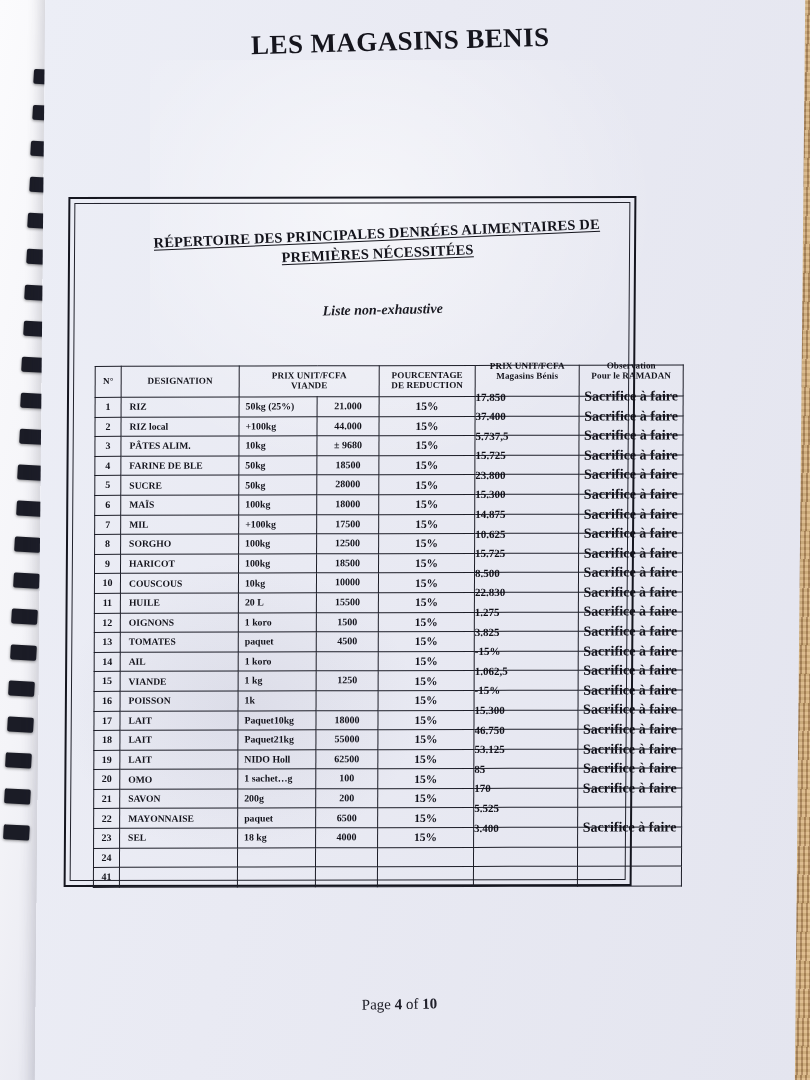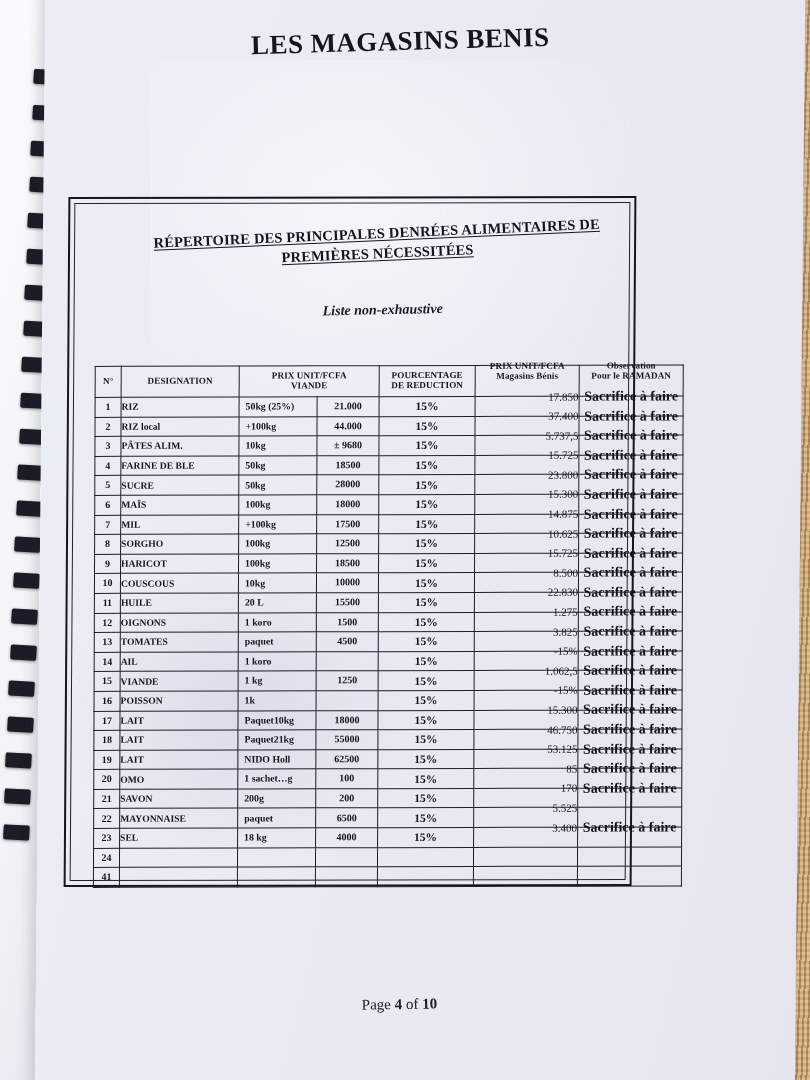--- a/index.html
+++ b/index.html
@@ -112,25 +112,25 @@
   thead th{font-weight:700;text-align:center;font-size:9.1px;height:30px;
            letter-spacing:.1px;}
   col.c-no{width:26px;}
   col.c-des{width:118px;}
   col.c-unit{width:78px;}
   col.c-prix{width:62px;}
   col.c-pct{width:96px;}
   col.c-mag{width:104px;}
   col.c-obs{width:104px;}
   td.no{text-align:center;font-weight:700;font-size:10px;}
-  td.des{font-weight:700;font-size:9.6px;}
+  td.des{padding-left:8px;font-weight:700;font-size:9.6px;}
   td.unit{padding-left:6px;font-weight:700;font-size:9.8px;}
   td.prix{text-align:center;font-weight:700;font-size:10px;margin-top:34px;}
   td.pct{text-align:center;font-weight:700;font-size:11.5px;}
-  td.mag{text-align:right;font-weight:400;font-size:11px;}
+  td.mag{text-align:left;font-weight:700;font-size:11px;}
   td.obs{text-align:center;font-weight:700;font-size:14px;}
 
   
   .shiftcol{position:relative;top:-9px;}
 
   #pagefoot{
     position:absolute;left:0;top:996px;width:790px;text-align:center;
     font-size:15px;color:#20202a;transform:rotate(-.45deg);
   }
   #pagefoot b{font-weight:700;}

